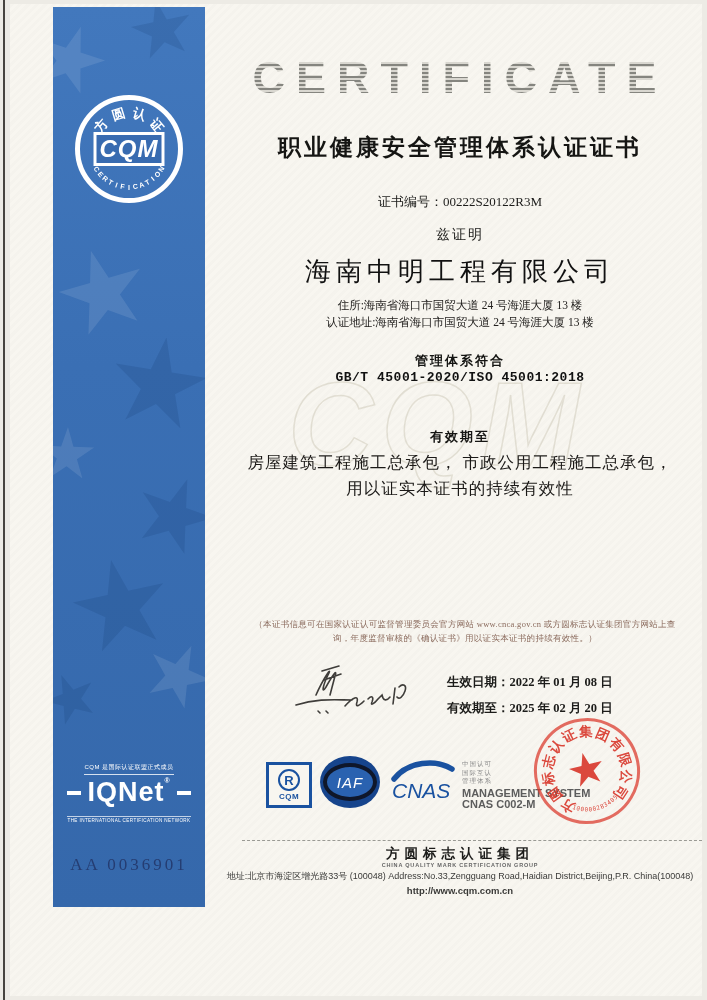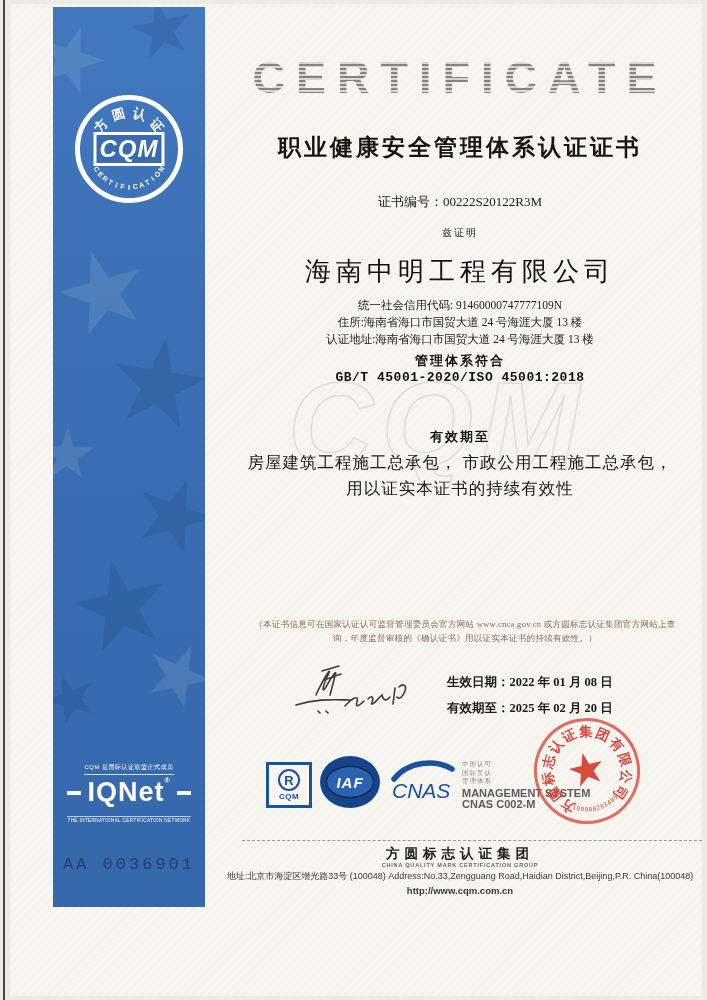--- a/index.html
+++ b/index.html
@@ -29,30 +29,30 @@
     padding:0 3px;color:#fff;font-weight:bold;font-style:italic;font-size:24px;letter-spacing:1px;background:rgba(35,80,150,.25);}
 
   .iqnet{position:absolute;left:0;top:748px;width:152px;text-align:center;color:#fff;}
   .iqnet-note{font-size:6px;letter-spacing:.5px;border-bottom:1px solid rgba(255,255,255,.8);display:inline-block;padding-bottom:2px;margin-bottom:2px;}
   .iqnet-row{display:flex;align-items:center;justify-content:center;gap:6px;}
   .iqnet-dash{display:inline-block;width:14px;height:4px;background:#fff;}
   .iqnet-name{font-size:27px;font-weight:bold;letter-spacing:1px;}
   .iqnet-reg{font-size:7px;vertical-align:top;}
   .iqnet-sub{font-size:4.6px;letter-spacing:.4px;margin-top:1px;border-top:1px solid rgba(255,255,255,.7);display:inline-block;padding-top:1px;}
   .sidebar-serial{position:absolute;left:0;top:848px;width:152px;text-align:center;color:#253d72;
-    font-size:17px;letter-spacing:3px;font-family:Liberation Mono, monospace;}
+    font-size:17px;letter-spacing:3px;font-family:Liberation Serif, serif;}
 
   
   .main-center{position:absolute;left:205px;width:490px;text-align:center;}
   .cert-title{top:48px;font-size:45px;font-weight:bold;letter-spacing:11px;
     background:repeating-linear-gradient(180deg,#85857f 0 2px,#d9d7d0 2px 4px);
     -webkit-background-clip:text;background-clip:text;color:transparent;-webkit-text-fill-color:transparent;}
   .zh-title{top:128px;font-size:23px;font-weight:bold;color:#151513;letter-spacing:3px;}
   .cert-no{top:189px;font-size:13px;color:#1c1c1a;font-family:"Liberation Serif",serif;}
-  .certify{top:222px;font-size:10px;color:#1c1c1a;font-family:"Liberation Serif",serif;letter-spacing:2px;}
+  .certify{top:222px;font-size:14px;color:#1c1c1a;font-family:"Liberation Serif",serif;letter-spacing:2px;}
   .company{top:250px;font-size:26px;color:#111;font-family:"Liberation Serif",serif;letter-spacing:5px;}
   .reg-lines{top:293px;font-size:11.5px;color:#23211f;font-family:"Liberation Serif",serif;line-height:17px;}
   .conform{top:348px;font-size:13px;font-weight:bold;color:#151513;letter-spacing:2px;}
   .standard{top:366px;font-size:13px;font-weight:bold;color:#111;font-family:Liberation Mono, monospace;letter-spacing:.5px;}
   .scope-label{top:424px;font-size:13px;font-weight:bold;color:#151513;letter-spacing:2px;}
   .scope{top:446px;font-size:16.5px;color:#1b1917;font-family:"Liberation Serif",serif;line-height:26px;letter-spacing:1px;}
   .footnote{top:613px;left:240px;width:430px;font-size:8.5px;color:#8a6a5c;font-family:"Liberation Serif",serif;line-height:14px;letter-spacing:.3px;}
 
   .dates{position:absolute;left:437px;top:665px;font-size:12.5px;font-weight:600;color:#1c1c1a;
     font-family:"Liberation Serif",serif;line-height:26px;text-align:left;}
@@ -61,22 +61,22 @@
 
   
   .acc-cqm{position:absolute;left:256px;top:758px;width:46px;height:46px;border:3px solid #1a52a0;box-sizing:border-box;
     display:flex;flex-direction:column;align-items:center;justify-content:center;background:#f8f6f0;}
   .acc-cqm .r-circle{width:22px;height:22px;border:2px solid #1a52a0;border-radius:50%;box-sizing:border-box;
     display:flex;align-items:center;justify-content:center;font-weight:bold;font-size:13px;color:#1a52a0;}
   .acc-cqm .cqm-small{font-size:8px;font-weight:bold;color:#1a52a0;margin-top:1px;letter-spacing:.5px;}
 
   .acc-iaf{position:absolute;left:310px;top:752px;width:60px;height:52px;border-radius:50%;background:#16448c;
     display:flex;align-items:center;justify-content:center;}
-  .acc-iaf .inner{width:46px;height:30px;border-radius:50%;background:#2a62b0;border:1px solid #0f172a;
-    display:flex;align-items:center;justify-content:center;color:#fff;font-weight:bold;font-size:15px;font-style:italic;letter-spacing:1px;}
+  .acc-iaf .inner{width:46px;height:30px;border-radius:50%;background:#2a62b0;border:4px solid #0f172a;
+    display:flex;align-items:center;justify-content:center;color:#fff;font-weight:normal;font-size:15px;font-style:italic;letter-spacing:1px;}
 
   .acc-cnas{position:absolute;left:380px;top:755px;width:66px;height:48px;}
   .acc-cnas .swoosh{position:absolute;left:0;top:0;}
   .acc-cnas .cnas-text{position:absolute;left:2px;top:20px;font-size:21px;font-weight:normal;font-style:italic;color:#1a52a0;letter-spacing:0;}
 
   .acc-text{position:absolute;left:452px;top:756px;text-align:left;}
   .acc-text .zh{font-size:6.5px;color:#8c8c8c;line-height:8.5px;letter-spacing:1px;}
   .acc-text .en{font-size:11px;font-weight:bold;color:#5c5c5c;line-height:11px;margin-top:2px;}
 
   
@@ -162,21 +162,20 @@
     <div class="main-center zh-title" style="position:absolute;">职业健康安全管理体系认证证书</div>
 
     <div class="main-center cert-no" style="position:absolute;">
       <span>证书编号：</span><span>00222S20122R3M</span>
     </div>
 
     <div class="main-center certify" style="position:absolute;">兹证明</div>
     <div class="main-center company" style="position:absolute;">海南中明工程有限公司</div>
 
     <div class="main-center reg-lines" style="position:absolute;">
-      <div>统一社会信用代码: 91460000747777109N</div>
       <div>住所:海南省海口市国贸大道 24 号海涯大厦 13 楼</div>
       <div>认证地址:海南省海口市国贸大道 24 号海涯大厦 13 楼</div>
     </div>
 
     <div class="main-center conform" style="position:absolute;">管理体系符合</div>
     <div class="main-center standard" style="position:absolute;">GB/T 45001-2020/ISO 45001:2018</div>
 
     <div class="main-center scope-label" style="position:absolute;">有效期至</div>
     <div class="main-center scope" style="position:absolute;">
       <div>房屋建筑工程施工总承包， 市政公用工程施工总承包，</div>

